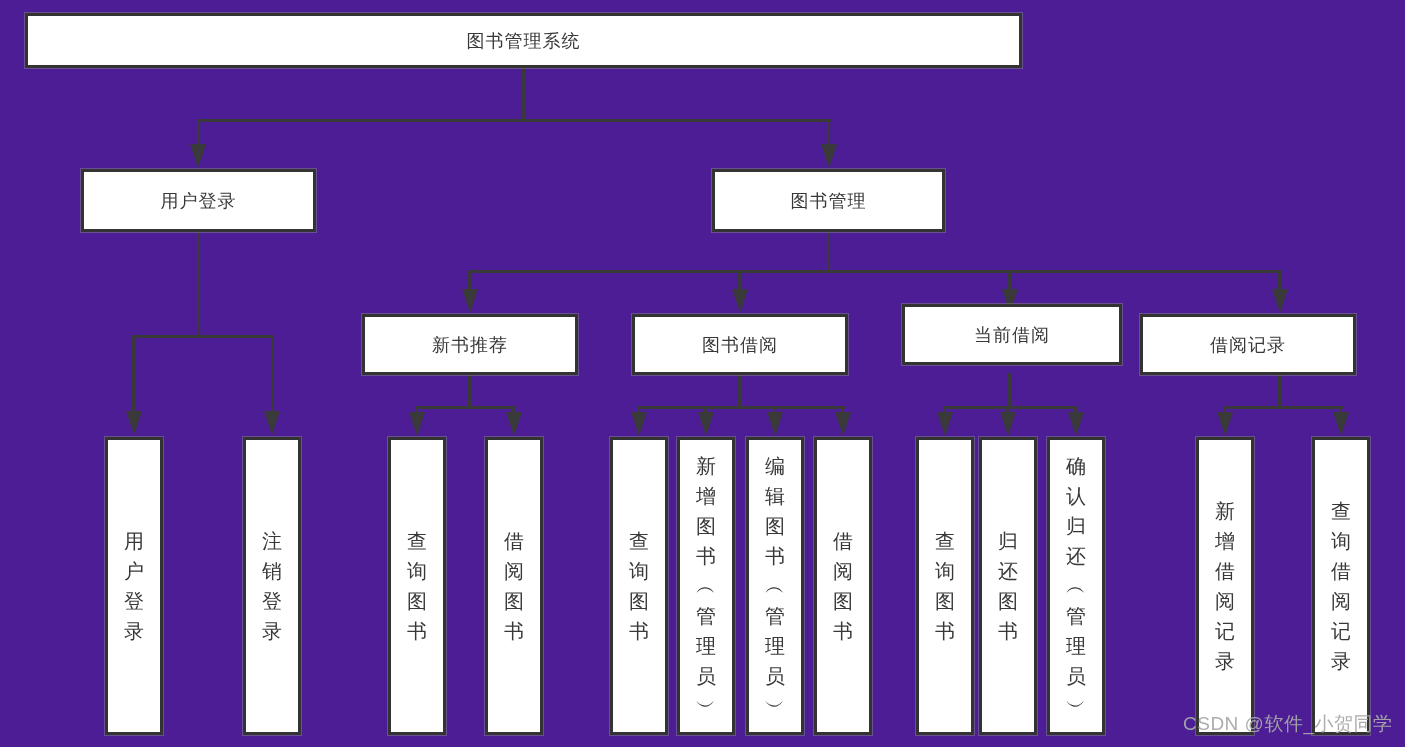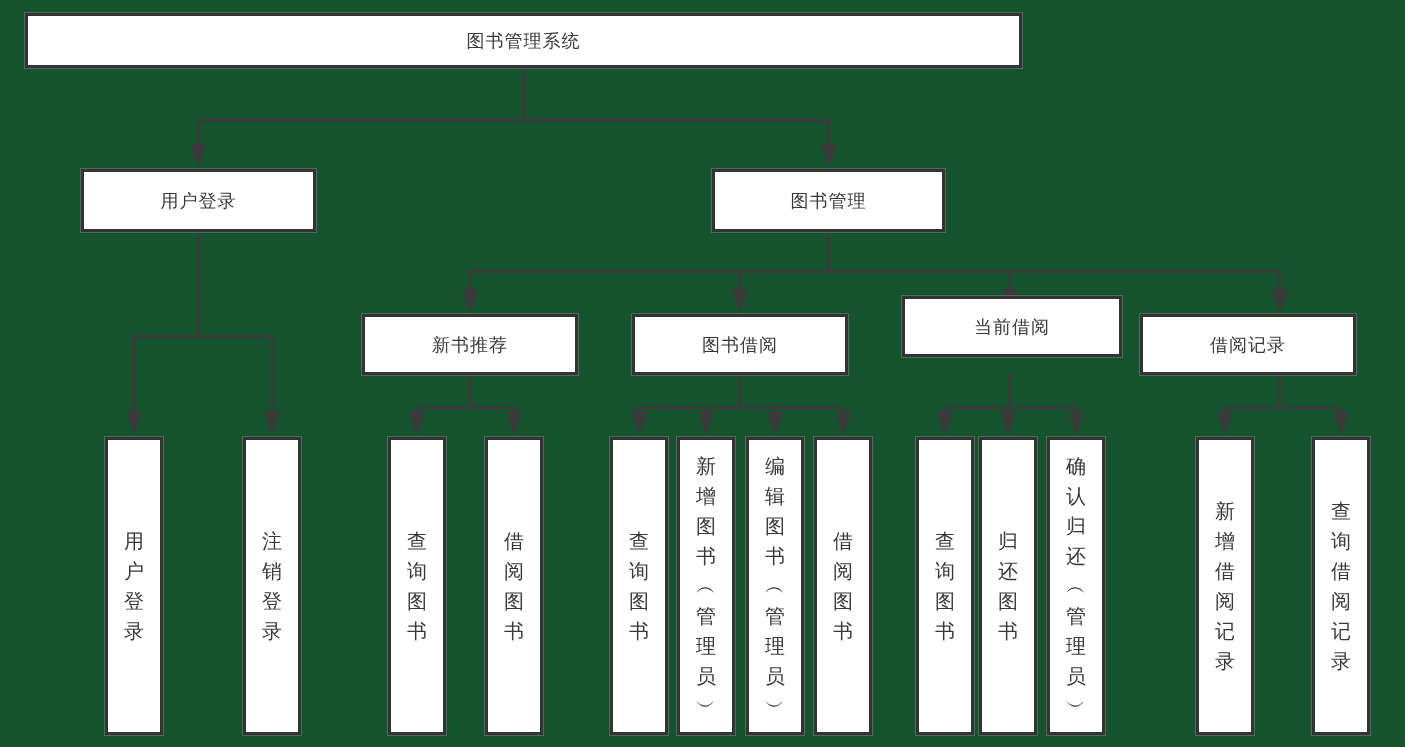--- a/index.html
+++ b/index.html
@@ -1,20 +1,20 @@
 <!DOCTYPE html>
 <html><head>
 <meta charset="utf-8">
 <style>
   html, body { margin: 0; padding: 0; background: #ffffff; }
   #stage {
     position: relative;
     width: 1405px;
     height: 747px;
-    background: #14532d;
+    background: #4c1d95;
     font-family: "Liberation Sans", "DejaVu Sans", sans-serif;
     overflow: hidden;
   }
   .box {
     position: absolute;
     box-sizing: border-box;
     background: #ffffff;
     border: 3px solid #333333;
     box-shadow: 0 0 0 1px rgba(145,145,145,0.45);
     color: #383838;
@@ -129,21 +129,21 @@
   <div class="arrow" style="left:1217px;top:412px"></div>
   <div class="arrow" style="left:1333px;top:412px"></div>
 
   <div class="box hbox" style="left:25px;top:13px;width:997px;height:55px">图书管理系统</div>
 
   <div class="box hbox" style="left:712px;top:169px;width:233px;height:63px">图书管理</div>
   <div class="box hbox" style="left:81px;top:169px;width:235px;height:63px">用户登录</div>
 
   <div class="box hbox" style="left:632px;top:314px;width:216px;height:61px">图书借阅</div>
   <div class="box hbox" style="left:362px;top:314px;width:216px;height:61px">新书推荐</div>
-  <div class="box hbox" style="left:902px;top:296px;width:220px;height:61px">当前借阅</div>
+  <div class="box hbox" style="left:902px;top:304px;width:220px;height:61px">当前借阅</div>
   <div class="box hbox" style="left:1140px;top:314px;width:216px;height:61px">借阅记录</div>
 
   <div class="box vbox" style="left:105px;top:437px;width:58px;height:298px">
       <span class="vchar">用</span>
       <span class="vchar">户</span>
       <span class="vchar">登</span>
       <span class="vchar">录</span>
     </div>
   <div class="box vbox" style="left:243px;top:437px;width:58px;height:298px">
       <span class="vchar">注</span>
@@ -234,14 +234,15 @@
     </div>
   <div class="box vbox" style="left:1312px;top:437px;width:58px;height:298px">
       <span class="vchar">查</span>
       <span class="vchar">询</span>
       <span class="vchar">借</span>
       <span class="vchar">阅</span>
       <span class="vchar">记</span>
       <span class="vchar">录</span>
     </div>
 
+  <div class="watermark">CSDN @软件_小贺同学</div>
 
 </div>
 
 </body></html>

